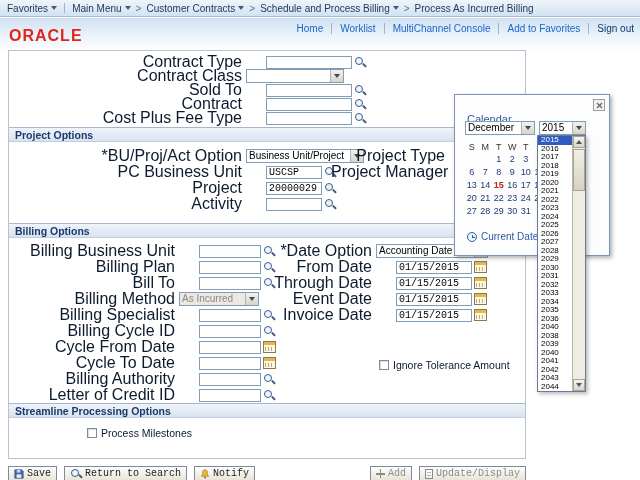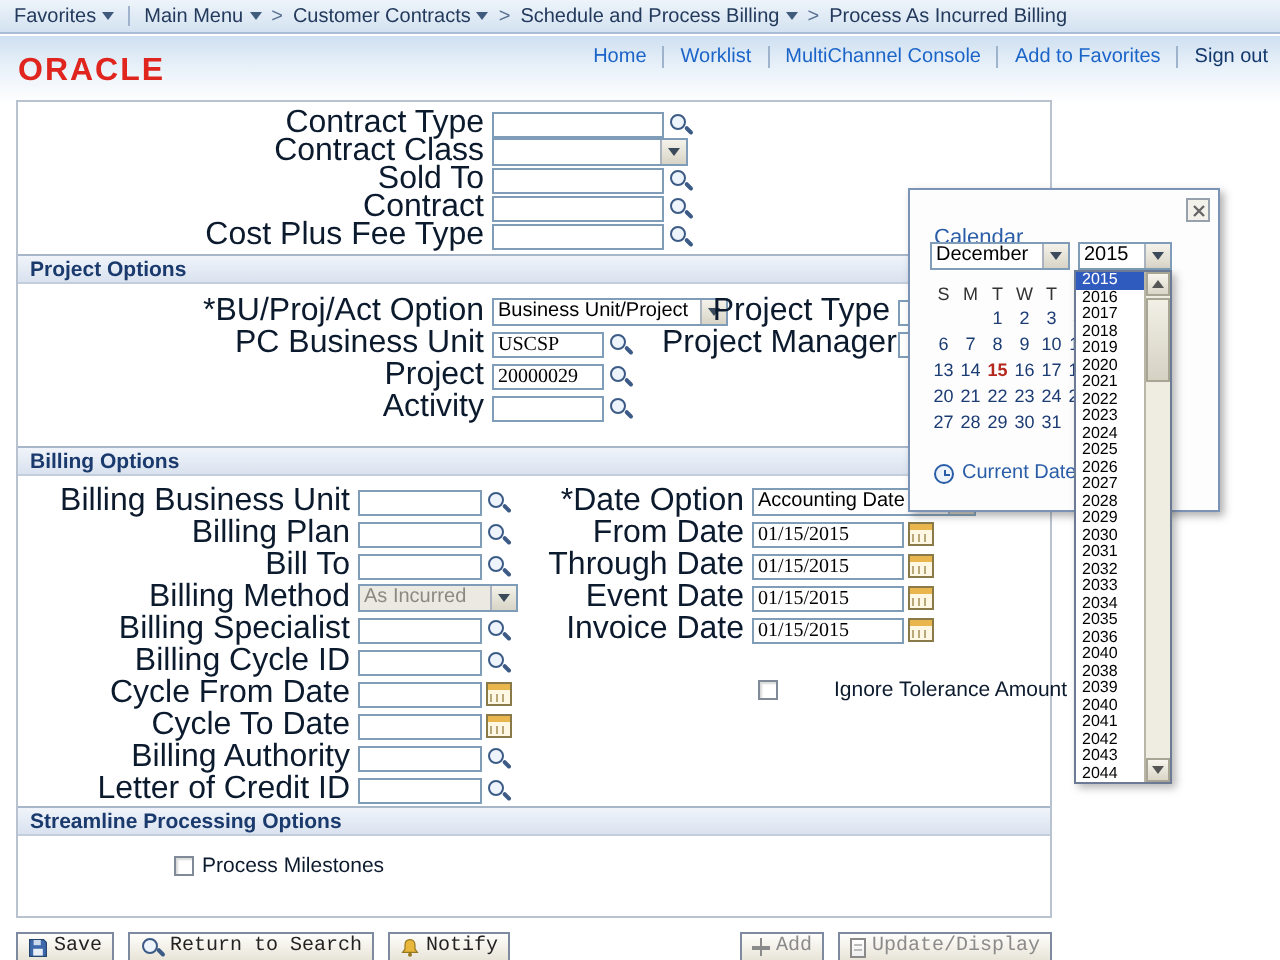--- a/index.html
+++ b/index.html
@@ -35,21 +35,21 @@
     border:1px solid #b9c2cf; background:#fff; }
   .sec-hdr { position:absolute; left:0; right:0; height:15px;
     background:linear-gradient(#f0f4fa,#d9e2ef); border-top:1px solid #a8b6ca; border-bottom:1px solid #c3cedd;
     color:#1a3a6e; font-weight:bold; font-size:10.5px; line-height:14px; padding-left:6px; }
   .sec { position:absolute; left:0; }
   .row14 { height:14px; display:flex; align-items:center; }
   .row16 { height:16px; display:flex; align-items:center; }
   .lbl { font-size:16px; color:#0c1a2e; text-align:right; padding-right:4px; white-space:nowrap; flex:none; }
   .w237{width:237px}.w170{width:170px}.w135{width:135px}.w118{width:118px}
 
-  .tin { height:13px; border:1px solid #7f9db9; font-size:10px; padding:0 2px; font-family:Liberation Serif, serif; background:#fff; }
+  .tin { height:13px; border:1px solid #7f9db9; font-size:10px; padding:0 2px; font-family:Liberation Mono, monospace; background:#fff;margin-left:20px; }
   .fsel { display:inline-flex; height:14px; border:1px solid #7f9db9; background:#fff; align-items:stretch; cursor:pointer; }
   .fsel .txt { flex:1; font-size:10px; line-height:12px; padding:0 2px; overflow:hidden; white-space:nowrap; }
   .fsel .btn { width:13px; flex:none; background:linear-gradient(#f4f2ea,#d8d4c6); border-left:1px solid #aab3bf;
     display:flex; align-items:center; justify-content:center; }
   .dar { width:0; height:0; border-left:3px solid transparent; border-right:3px solid transparent; border-top:4px solid #3a4a5a; }
   .fsel.disabled { background:#ece9e2; }
   .fsel.disabled .txt { color:#8a8a82; }
 
   .lookup { position:relative; width:12px; height:12px; display:inline-block; margin-left:2px; cursor:pointer; flex:none; }
   .lookup::before { content:""; position:absolute; left:1px; top:1px; width:6px; height:6px; border:1.5px solid #3b5a86; border-radius:50%; background:#eef4fb; }
@@ -313,21 +313,21 @@
       <div class="row16">
         <span class="lbl w135">Event Date</span>
         <input class="tin" style="width: 76px;" value="01/15/2015">
         <span class="calico"></span>
       </div>
       <div class="row16">
         <span class="lbl w135">Invoice Date</span>
         <input class="tin" style="width: 76px;" value="01/15/2015">
         <span class="calico"></span>
       </div>
-      <div class="row16" style="margin-top:14px; padding-left:138px;gap:24px;">
+      <div class="row16" style="margin-top:34px; padding-left:138px;">
         <span class="cb"></span>
         <span class="cblbl">Ignore Tolerance Amount</span>
       </div>
     </div>
 
     <div class="sec-hdr" style="top:352px">Streamline Processing Options</div>
     <div class="sec row16" style="top:374px; left:78px;">
       <span class="cb"></span>
       <span class="cblbl">Process Milestones</span>
     </div>

